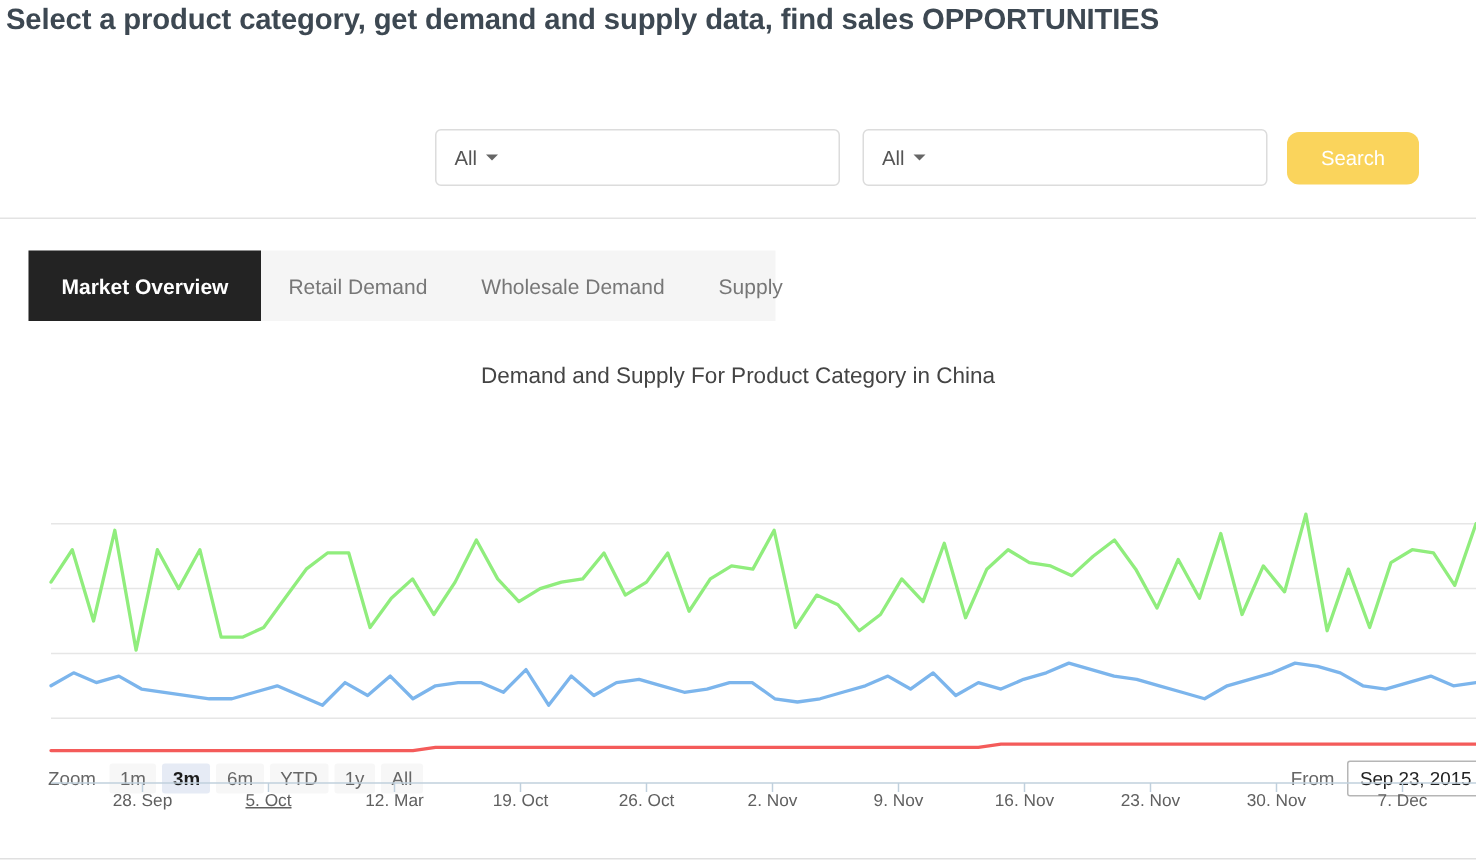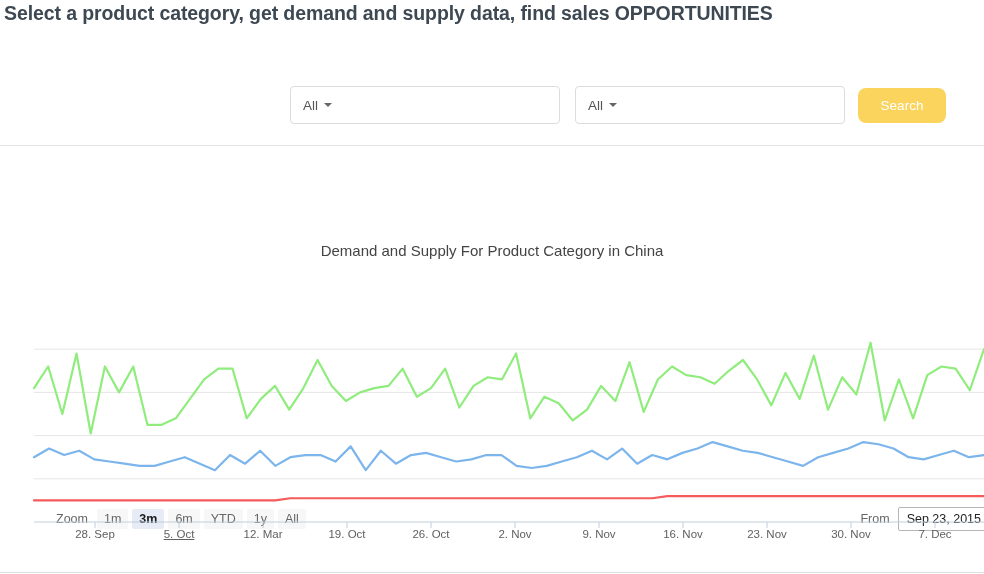--- a/index.html
+++ b/index.html
@@ -69,21 +69,21 @@
   }
   .tab.active { background: #232323; color: #ffffff; font-weight: 700; padding: 0 22px; }
 
   
   .chart-wrap { position: absolute; left: 0; top: 228px; width: 984px; height: 346px; }
   .chart-title {
     position: absolute; left: 0; top: 14px; width: 984px; text-align: center;
     font-size: 15px; color: #444; white-space: nowrap;
   }
   .rangesel { position: absolute; left: 32px; top: 280px; height: 22px; display: flex; align-items: center; }
-  .rangesel .lbl { font-size: 12.5px; color: #666; margin-right: 9px; margin-left: 24px; }
+  .rangesel .lbl { font-size: 12.5px; color: #666; margin-right: 9px; }
   .rs-btn {
     font-size: 12.5px; color: #666; background: #f7f7f7; border-radius: 2px;
     padding: 3px 7px; margin-right: 4px; cursor: pointer; line-height: 14px;
   }
   .rs-btn.sel { background: #e6ebf5; color: #1b1b1b; font-weight: 700; }
   .fromwrap {
     position: absolute; top: 279px; right: -6px; display: flex; align-items: center;
   }
   .fromwrap .lbl { font-size: 12.5px; color: #666; margin-right: 8px; }
   .fromwrap .datebox {
@@ -117,20 +117,26 @@
     </div>
     <div class="ctrl c3">
       <span>All</span>
       <span class="caret"></span>
     </div>
   </div>
   <button class="search-btn">Search</button>
 
   <div class="divider"></div>
 
+  <div class="tabbar">
+    <div class="tab active">Market Overview</div>
+    <div class="tab">Retail Demand</div>
+    <div class="tab">Wholesale Demand</div>
+    <div class="tab">Supply</div>
+  </div>
 
   <div class="chart-wrap">
 
     <div class="chart-title">Demand and Supply For Product Category in China</div>
 
     <div class="rangesel">
       <span class="lbl">Zoom</span>
       <span class="rs-btn">1m</span>
       <span class="rs-btn sel">3m</span>
       <span class="rs-btn">6m</span>

